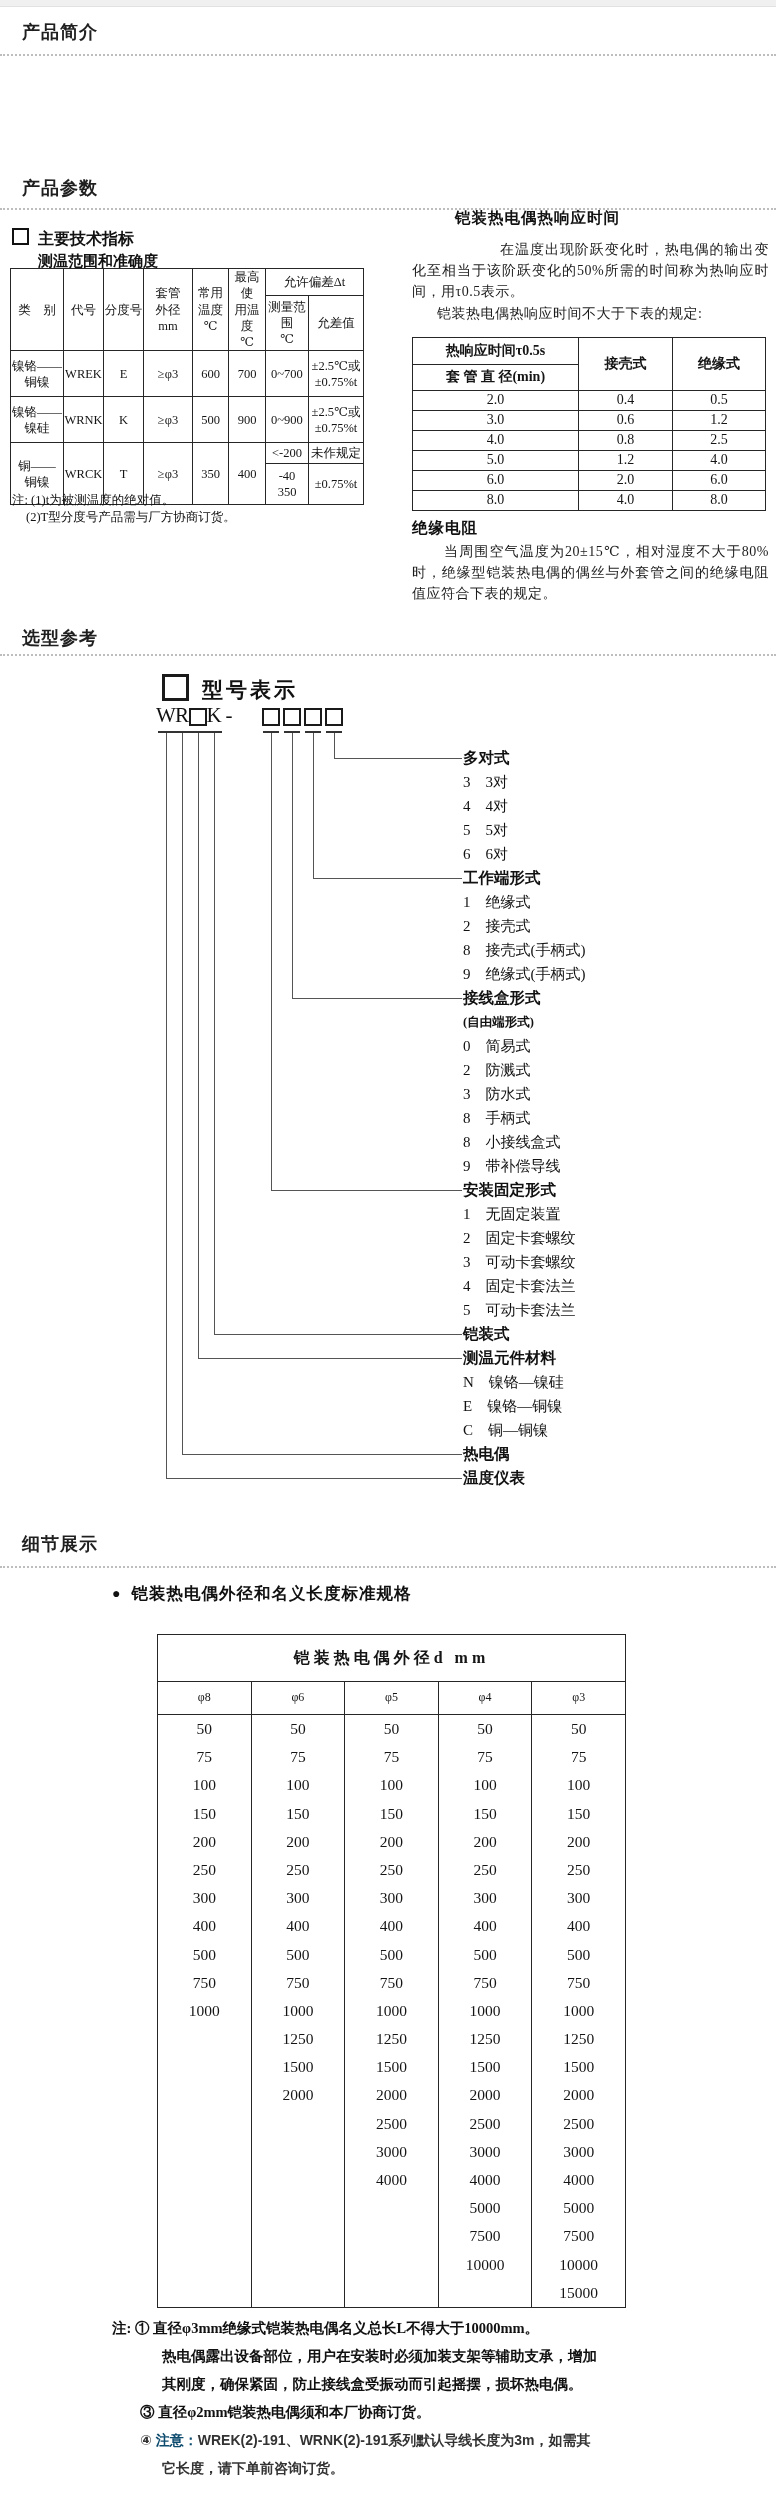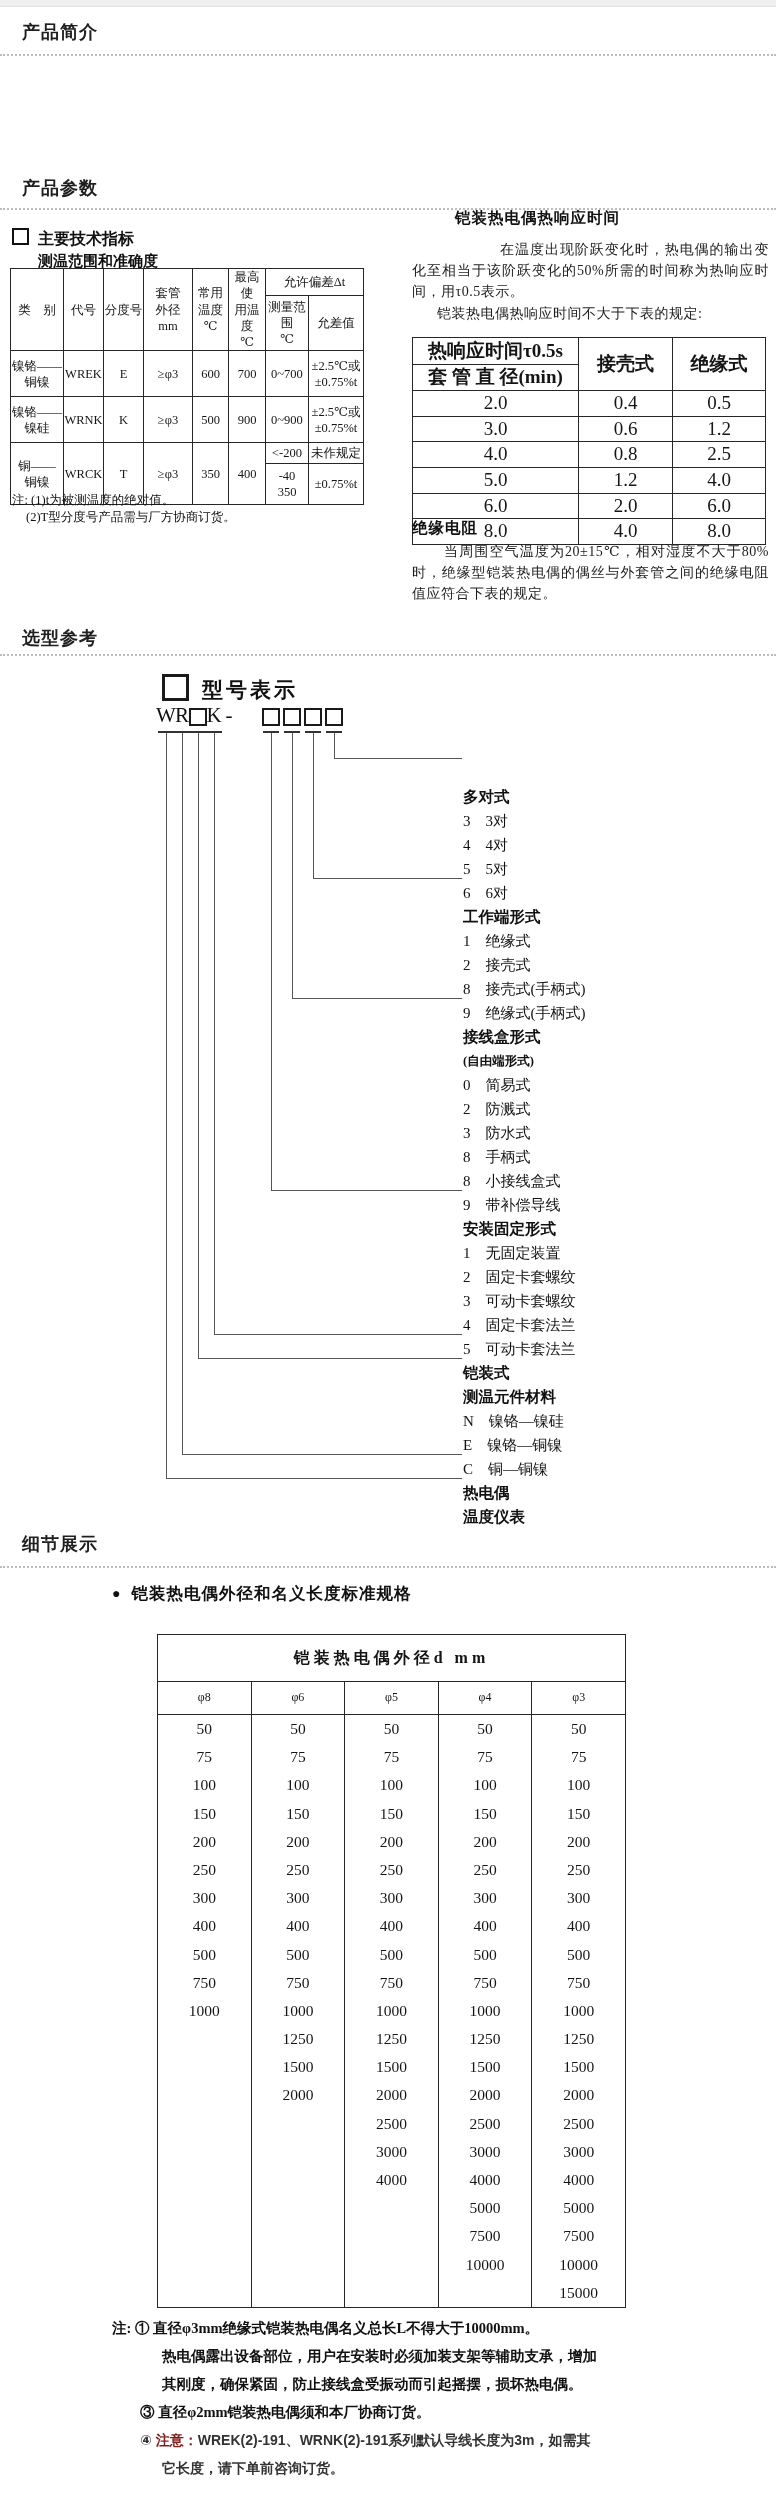--- a/index.html
+++ b/index.html
@@ -18,53 +18,53 @@
 .range-table{left:10px;top:268px;width:353px;font-size:12.5px;}
 .range-notes{position:absolute;left:12px;top:492px;font-family:"Liberation Serif","DejaVu Serif",serif;
   font-size:12.5px;color:#111;line-height:17px;}
 .range-notes .rn2{padding-left:14px;}
 .resp-heading{position:absolute;left:455px;top:208px;font-size:15.5px;font-weight:bold;color:#111;
   font-family:"Liberation Serif","DejaVu Serif",serif;letter-spacing:1px;}
 .resp-para{position:absolute;left:412px;width:357px;font-family:"Liberation Serif","DejaVu Serif",serif;
   font-size:14px;line-height:21px;color:#1c1c1c;text-align:justify;letter-spacing:0.5px;}
 #p1{top:239px;text-indent:88px;}
 #p2{top:303px;text-indent:25px;}
-.resp-table{left:412px;top:337px;width:353px;font-size:19px;}
+.resp-table{left:412px;top:337px;width:353px;font-size:14px;}
 .resp-table .hrow td{font-weight:bold;}
 .insul-heading{position:absolute;left:412px;top:518px;font-size:15.5px;font-weight:bold;color:#111;
   font-family:"Liberation Serif","DejaVu Serif",serif;letter-spacing:1px;}
 #insul-para{top:541px;text-indent:32px;}
 .model-row{position:absolute;left:162px;top:674px;white-space:nowrap;}
 .model-sq{display:inline-block;width:21px;height:21px;border:3px solid #1a1a1a;margin-right:13px;vertical-align:-4px;}
 .model-text{font-size:21px;font-weight:bold;color:#111;letter-spacing:3px;
   font-family:"Liberation Serif","DejaVu Serif",serif;}
 .code-ch{position:absolute;top:703px;transform:translateX(-50%);font-size:21px;color:#111;
   font-family:"Liberation Serif","DejaVu Serif",serif;}
 .code-box{position:absolute;top:708px;width:14px;height:14px;border:2px solid #1a1a1a;transform:translateX(-50%);}
 .tick{position:absolute;top:731px;width:16px;height:0;border-top:2px solid #333;}
 .connector{position:absolute;border-left:1.5px solid #555;border-bottom:1.5px solid #555;}
-.sel-labels{position:absolute;left:463px;top:746px;font-family:"Liberation Serif","DejaVu Serif",serif;color:#111;margin-top:39px;}
+.sel-labels{position:absolute;left:463px;top:746px;font-family:"Liberation Serif","DejaVu Serif",serif;color:#111;}
 .sel-line{height:24px;line-height:24px;white-space:nowrap;font-size:15px;}
 .sel-line.head{font-weight:bold;font-size:15.5px;}
 .sel-line.subhead{font-weight:bold;font-size:12.5px;}
 .spec-heading{position:absolute;left:112px;top:1583px;font-size:16.5px;font-weight:bold;color:#111;
   font-family:"Liberation Serif","DejaVu Serif",serif;letter-spacing:1px;}
 .bullet{margin-right:10px;font-size:14px;vertical-align:1px;}
 .len-table{left:157px;top:1634px;width:469px;}
 .len-caption{height:46px;font-size:16px;font-weight:bold;letter-spacing:4px;}
 #len-head td{height:32px;font-size:12px;}
 .len-col{vertical-align:top;}
 .len-cell{height:28.2px;line-height:28.2px;font-size:15.5px;text-align:center;}
 .notes{position:absolute;left:112px;top:2314px;font-family:"Liberation Serif","DejaVu Serif",serif;
   font-size:14.5px;color:#111;font-weight:bold;}
 .note-line{height:28px;line-height:28px;white-space:nowrap;}
 .note-line.ind1{padding-left:28px;}
 .note-line.ind2{padding-left:50px;}
 .note-line.sans{font-family:"Liberation Sans","DejaVu Sans",sans-serif;font-size:14px;color:#333;}
-.note-red{color:#7f1d1d;}
+.note-red{color:#0c4a6e;}
 </style>
 </head>
 <body>
 
 <div class="page">
   <div class="topbar"></div>
 
   <div class="sec-title" style="top:20px">产品简介</div>
   <div class="dotted" style="top:54px"></div>
 

